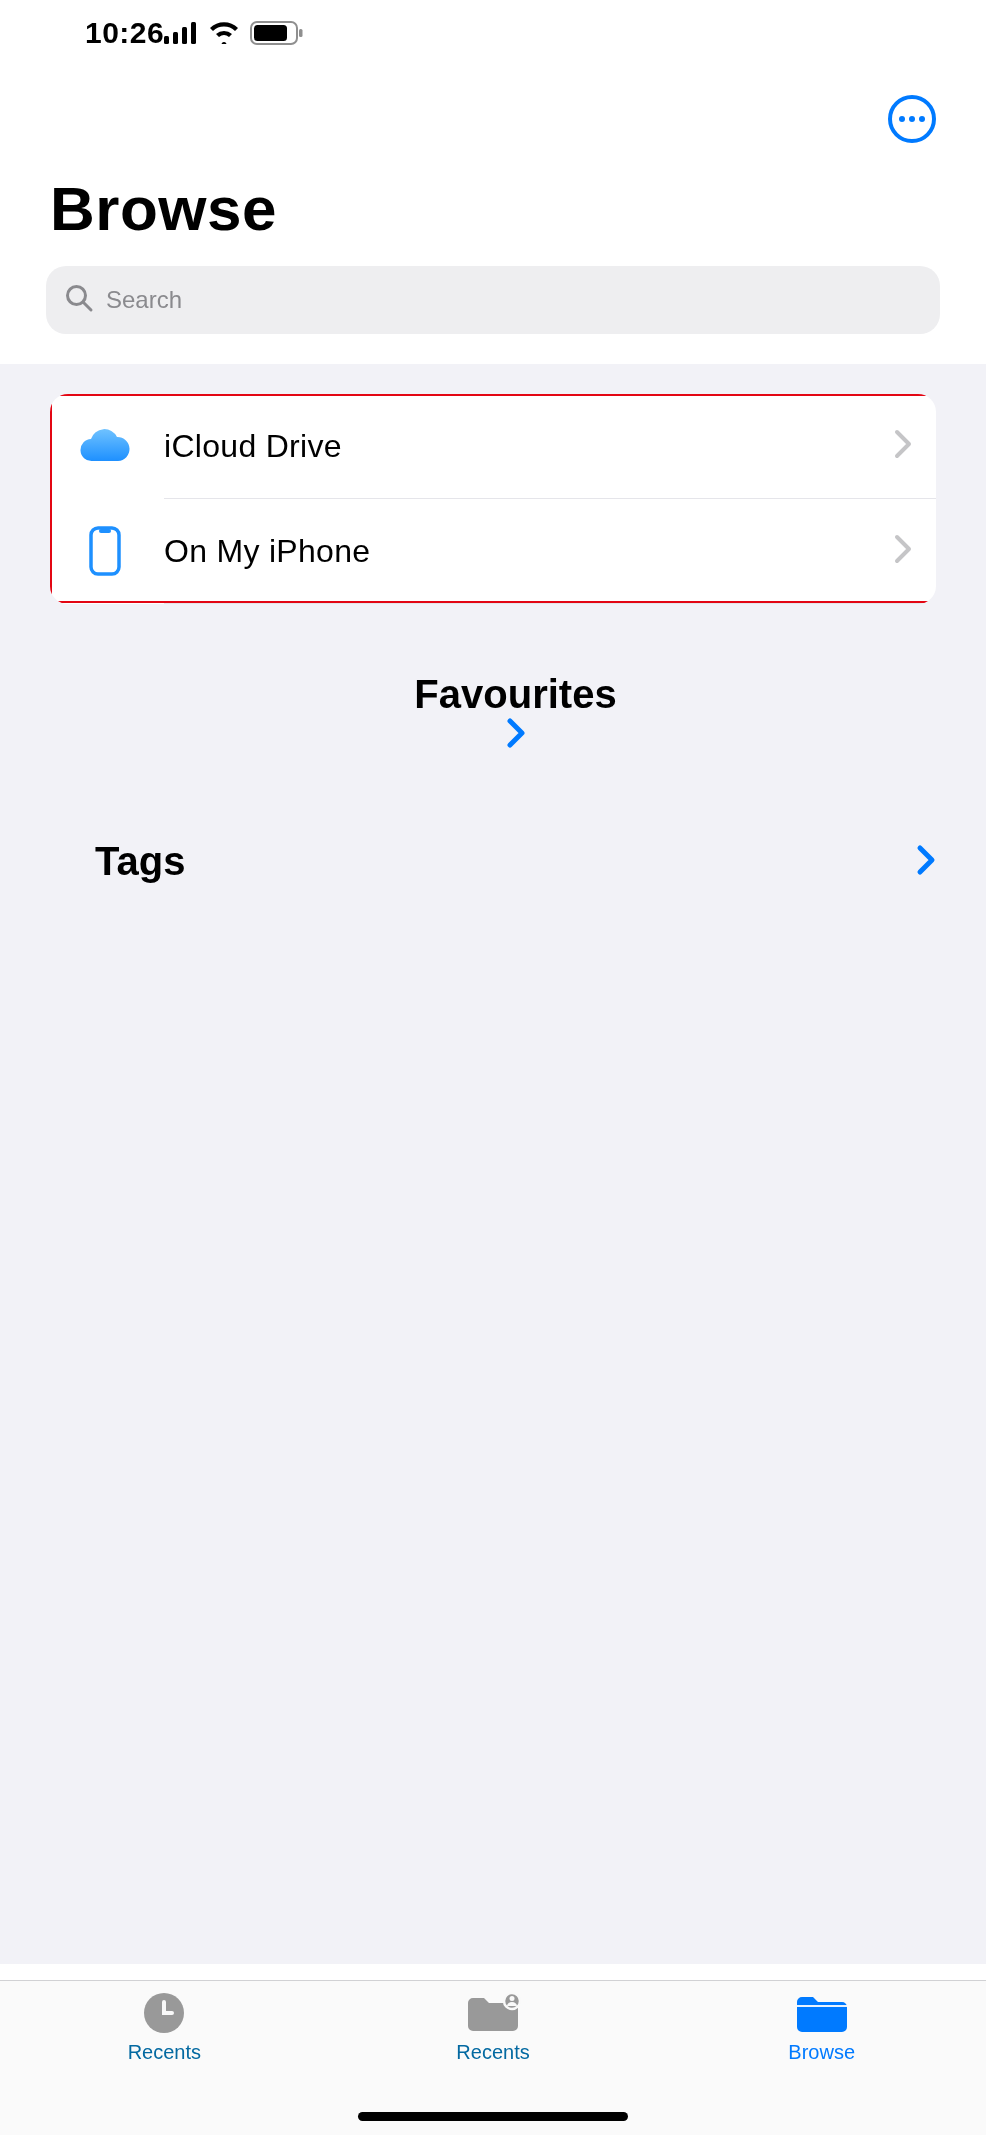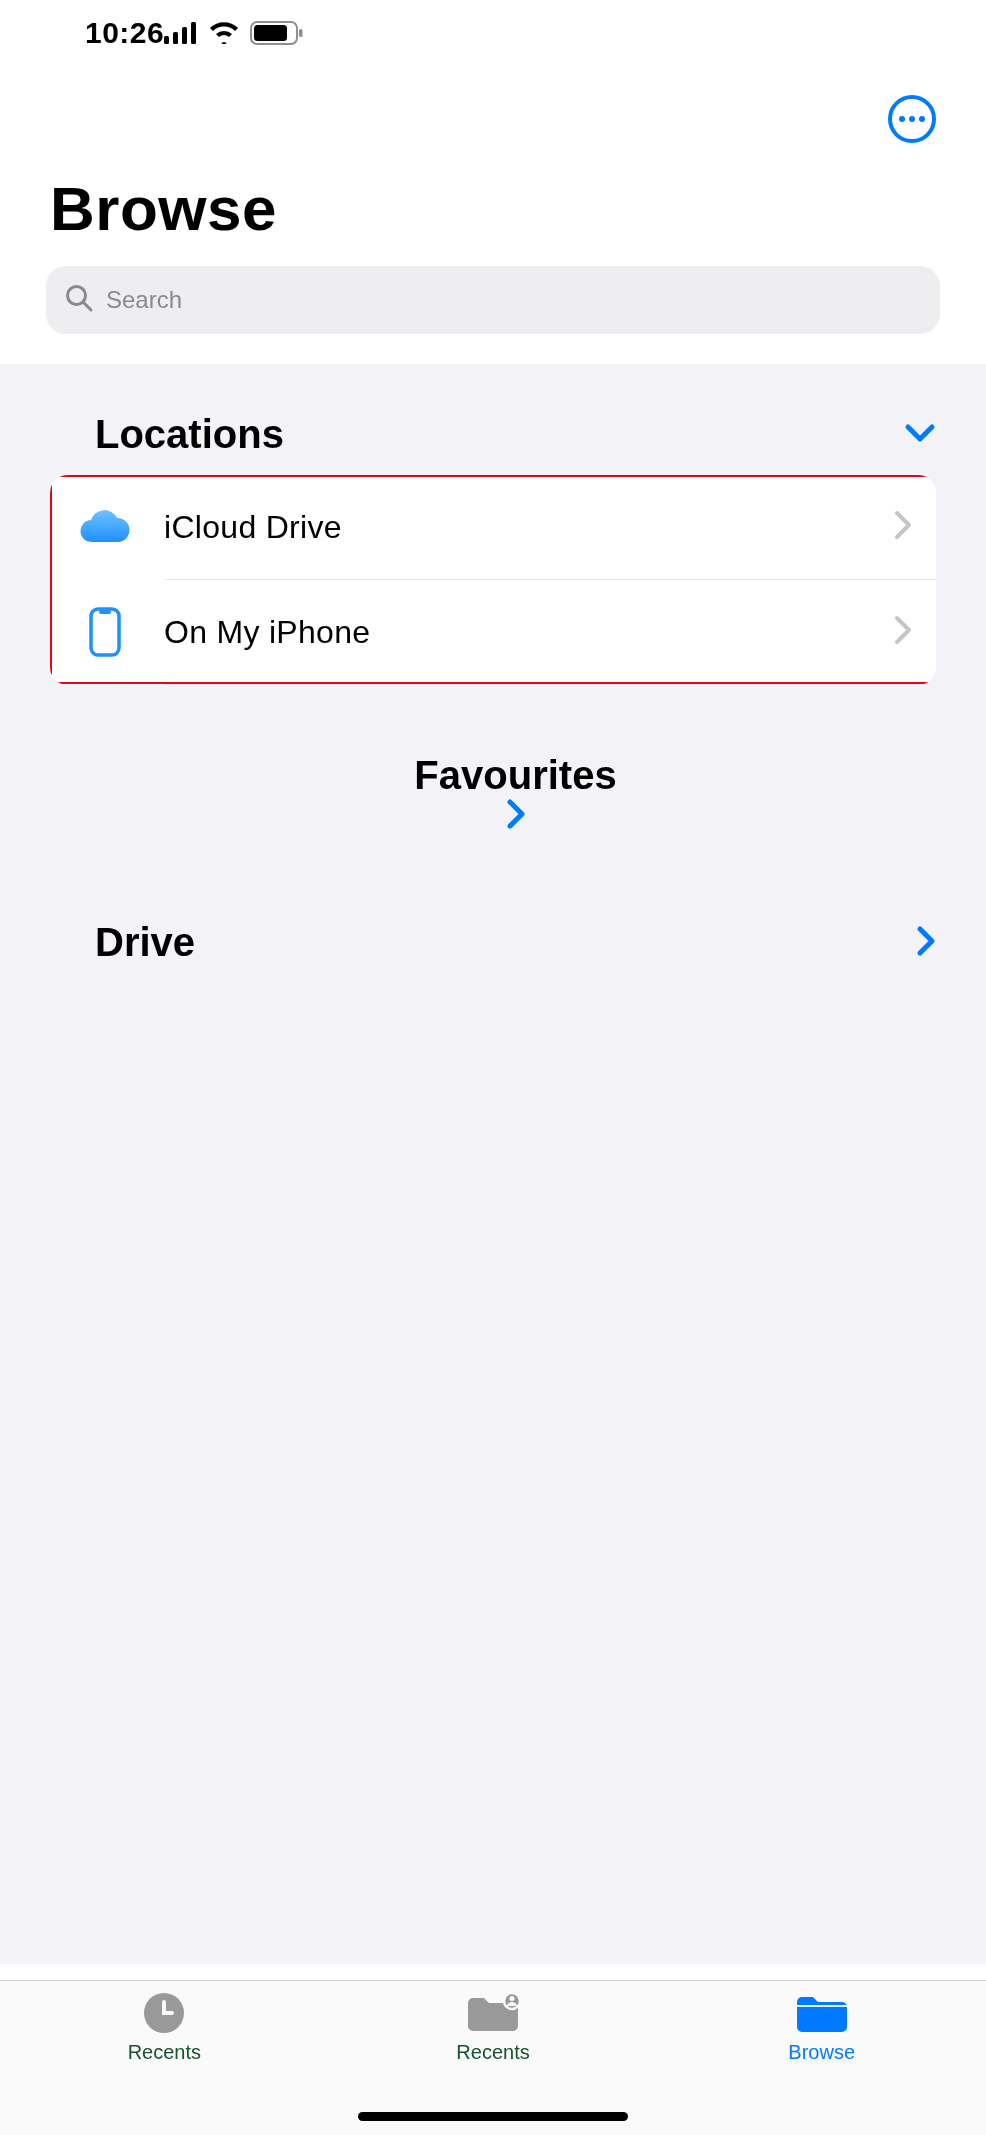--- a/index.html
+++ b/index.html
@@ -168,21 +168,21 @@
       display: flex;
       justify-content: space-around;
       padding-top: 10px;
     }
     .tab {
       flex: 1;
       display: flex;
       flex-direction: column;
       align-items: center;
       gap: 6px;
-      color: #14532d;
+      color: #0369a1;
       font-size: 20px;
       font-weight: 500;
     }
     .tab.active {
       color: #007AFF;
     }
     .tab .tab-icon {
       height: 44px;
       display: flex;
       align-items: center;
@@ -246,28 +246,20 @@
         <circle cx="12.5" cy="12.5" r="9" fill="none" stroke="#8a8a8e" stroke-width="3"></circle>
         <line x1="19.5" y1="19.5" x2="27" y2="27" stroke="#8a8a8e" stroke-width="3" stroke-linecap="round"></line>
       </svg>
     </span>
     <input type="text" placeholder="Search" style="">
   </div>
 </div>
 
 <div class="content">
 
-  <div class="section-header">
-    <span class="sh-title">Locations</span>
-    <span class="chevron-blue">
-      <svg width="32" height="20" viewBox="0 0 32 20">
-        <polyline points="4,4 16,16 28,4" fill="none" stroke="#007AFF" stroke-width="5" stroke-linecap="round" stroke-linejoin="round"></polyline>
-      </svg>
-    </span>
-  </div>
 
   <div class="card" style="position:relative;">
 
     <div class="list-item">
       <div class="icon-wrap">
         <svg width="52" height="34" viewBox="0 0 52 34">
           <defs>
             <linearGradient id="cg" x1="0" y1="0" x2="0" y2="1">
               <stop offset="0" stop-color="#6fc2ff"></stop>
               <stop offset="1" stop-color="#1e90ff"></stop>
@@ -308,21 +300,21 @@
   <div class="section-header" style="margin-top:50px;flex-direction:column;">
     <span class="sh-title">Favourites</span>
     <span class="chevron-blue">
       <svg width="20" height="32" viewBox="0 0 20 32">
           <polyline points="4,4 16,16 4,28" fill="none" stroke="#007AFF" stroke-width="5" stroke-linecap="round" stroke-linejoin="round"></polyline>
         </svg>
     </span>
   </div>
 
   <div class="section-header" style="margin-top:50px;">
-    <span class="sh-title">Drive</span>
+    <span class="sh-title">Tags</span>
     <span class="chevron-blue">
       <svg width="20" height="32" viewBox="0 0 20 32">
           <polyline points="4,4 16,16 4,28" fill="none" stroke="#007AFF" stroke-width="5" stroke-linecap="round" stroke-linejoin="round"></polyline>
         </svg>
     </span>
   </div>
 </div>
 
 <div class="tab-bar">
   <div class="tab">

